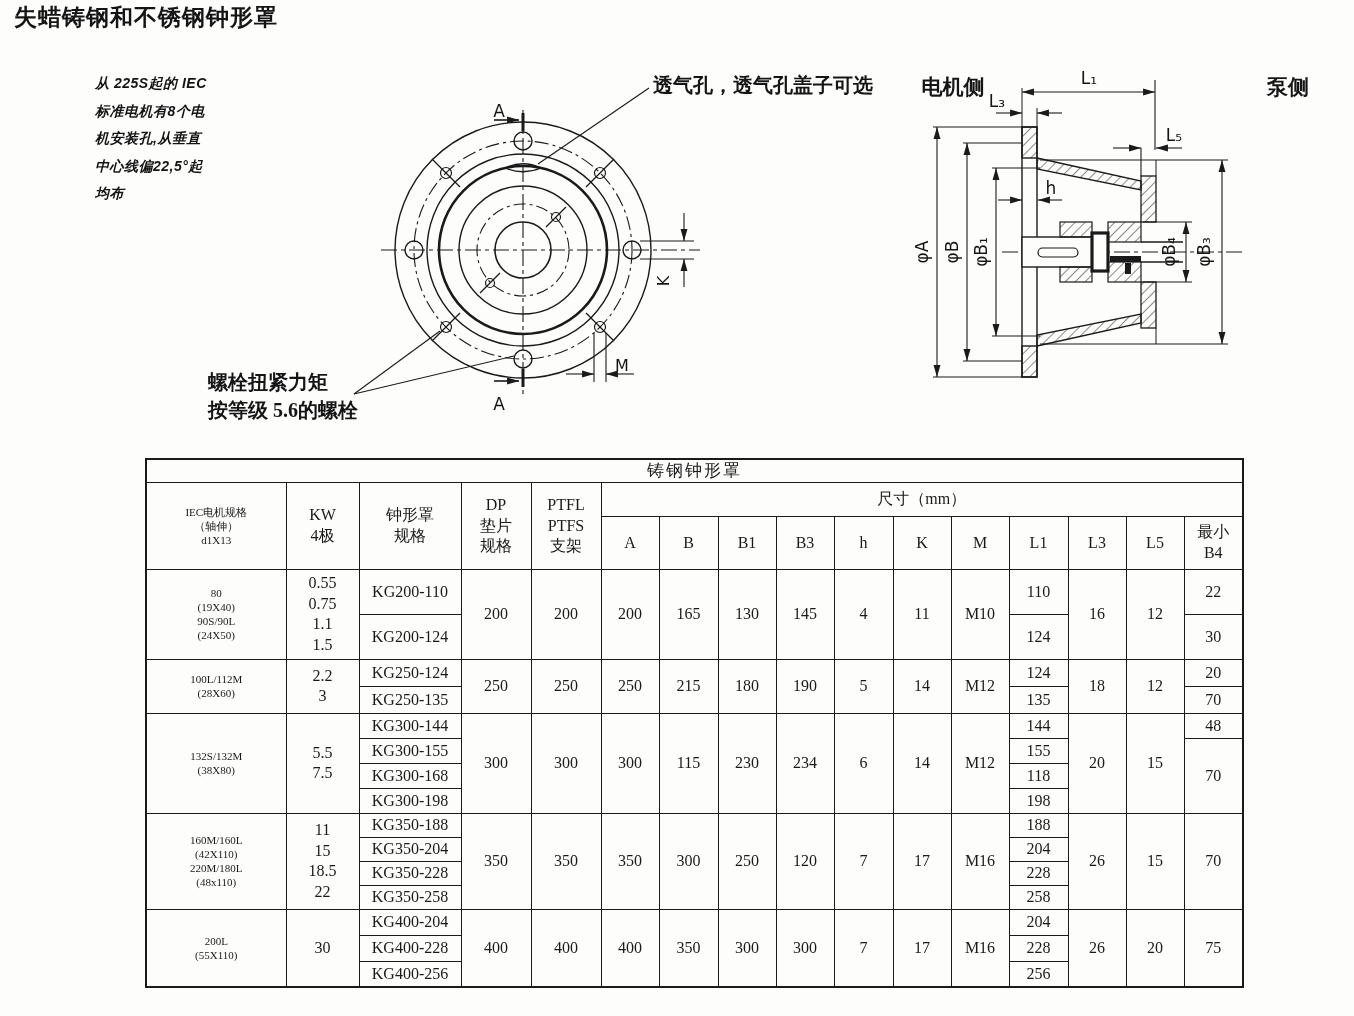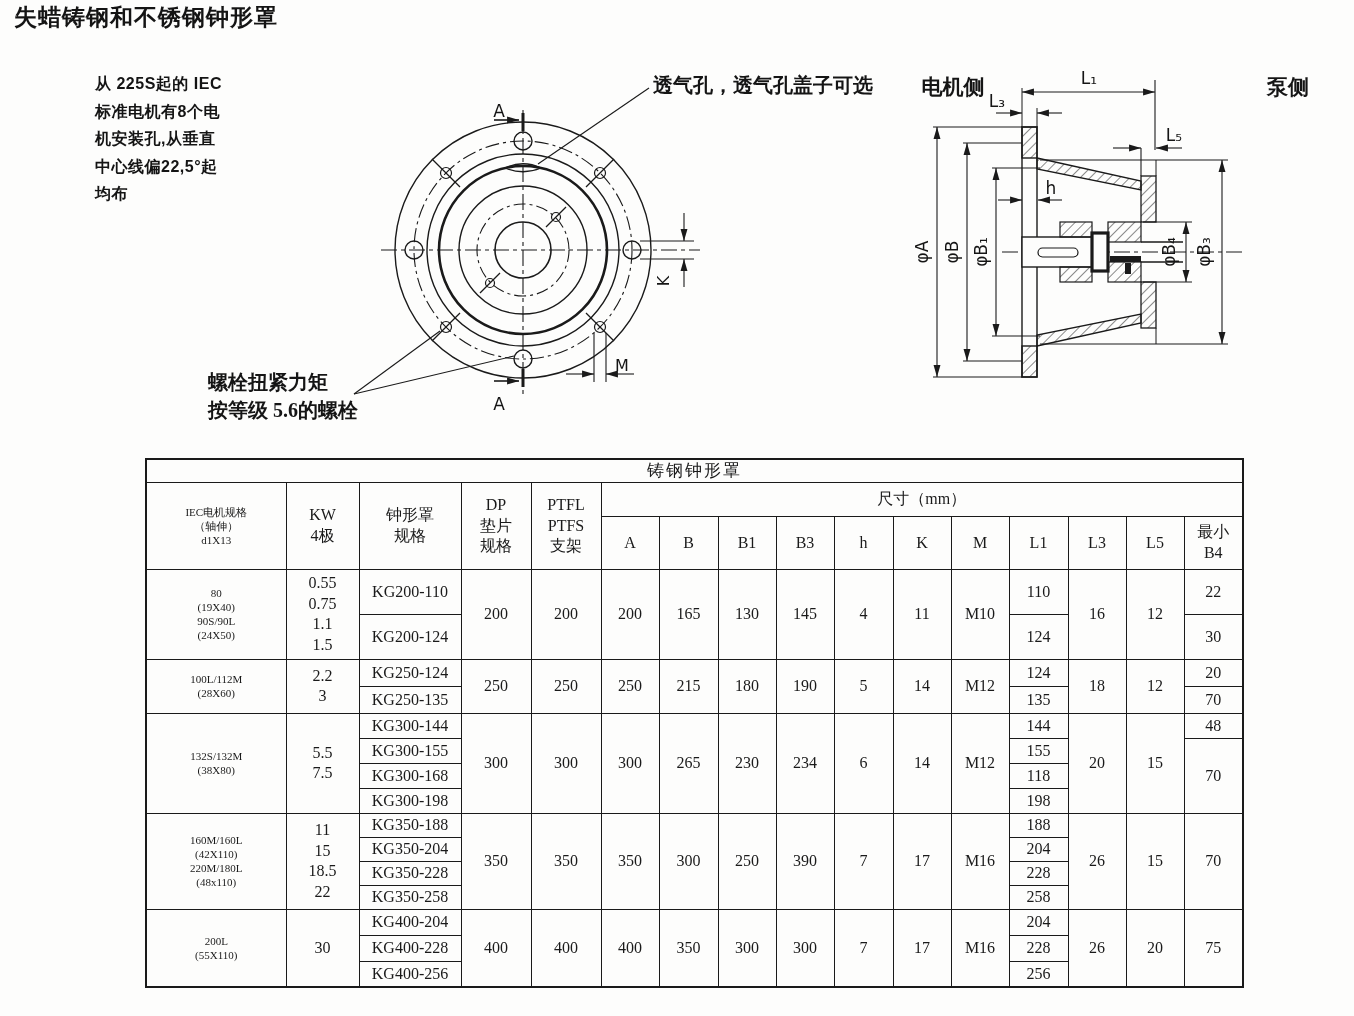--- a/index.html
+++ b/index.html
@@ -1,20 +1,20 @@
 <!DOCTYPE html>
 <html><head>
 <meta charset="utf-8">
 <style>
   html,body{margin:0;padding:0;background:#e8e8e8;}
   .page{position:relative;width:1354px;height:1016px;background:#fdfdfc;color:#141414;overflow:hidden;
         font-family:"Liberation Sans","DejaVu Sans",sans-serif;}
   .doc-title{position:absolute;left:14px;top:2px;font-size:23px;font-weight:bold;letter-spacing:1px;}
-  .iec-note{position:absolute;left:95px;top:70px;width:200px;font-size:16px;font-weight:bold;
-            line-height:27.5px;white-space:pre-line;letter-spacing:0.5px;}
+  .iec-note{position:absolute;left:95px;top:70px;width:200px;font-size:14px;font-weight:bold;
+            line-height:27.5px;white-space:pre-line;letter-spacing:0.5px;font-style:italic;}
   svg.drawing{position:absolute;left:0;top:0;}
   svg text{fill:#151515;font-family:"DejaVu Sans",sans-serif;}
   svg text.cjk{font-family:"Liberation Serif","DejaVu Serif",serif;font-weight:600;}
   table.spec{position:absolute;left:145px;top:458px;width:1095px;border-collapse:collapse;table-layout:fixed;
              font-family:"Liberation Serif","DejaVu Serif",serif;font-size:16px;color:#1a1a1a;
              border:2.5px solid #1a1a1a;}
   table.spec td{border:1.6px solid #1a1a1a;text-align:center;vertical-align:middle;padding:0 1px;line-height:1.28;}
   td.pre{white-space:pre-line;}
   tr.rtitle{height:23px;} tr.rtitle td{font-size:17px;letter-spacing:2px;margin-top:36px;}
   tr.rsize{height:34px;}
@@ -316,21 +316,21 @@
 
     <tr class="h25">
       <td rowspan="4" class="pre iec">132S/132M
 (38X80)</td>
       <td rowspan="4" class="pre">5.5
 7.5</td>
       <td>KG300-144</td>
       <td rowspan="4">300</td>
       <td rowspan="4">300</td>
       <td rowspan="4">300</td>
-      <td rowspan="4">265</td>
+      <td rowspan="4">115</td>
       <td rowspan="4">230</td>
       <td rowspan="4">234</td>
       <td rowspan="4">6</td>
       <td rowspan="4">14</td>
       <td rowspan="4">M12</td>
       <td>144</td>
       <td rowspan="4">20</td>
       <td rowspan="4">15</td>
       <td>48</td>
     </tr>
@@ -356,21 +356,21 @@
       <td rowspan="4" class="pre">11
 15
 18.5
 22</td>
       <td>KG350-188</td>
       <td rowspan="4">350</td>
       <td rowspan="4">350</td>
       <td rowspan="4">350</td>
       <td rowspan="4">300</td>
       <td rowspan="4">250</td>
-      <td rowspan="4">390</td>
+      <td rowspan="4">120</td>
       <td rowspan="4">7</td>
       <td rowspan="4">17</td>
       <td rowspan="4">M16</td>
       <td>188</td>
       <td rowspan="4">26</td>
       <td rowspan="4">15</td>
       <td rowspan="4">70</td>
     </tr>
     <tr class="h24">
       <td>KG350-204</td>

